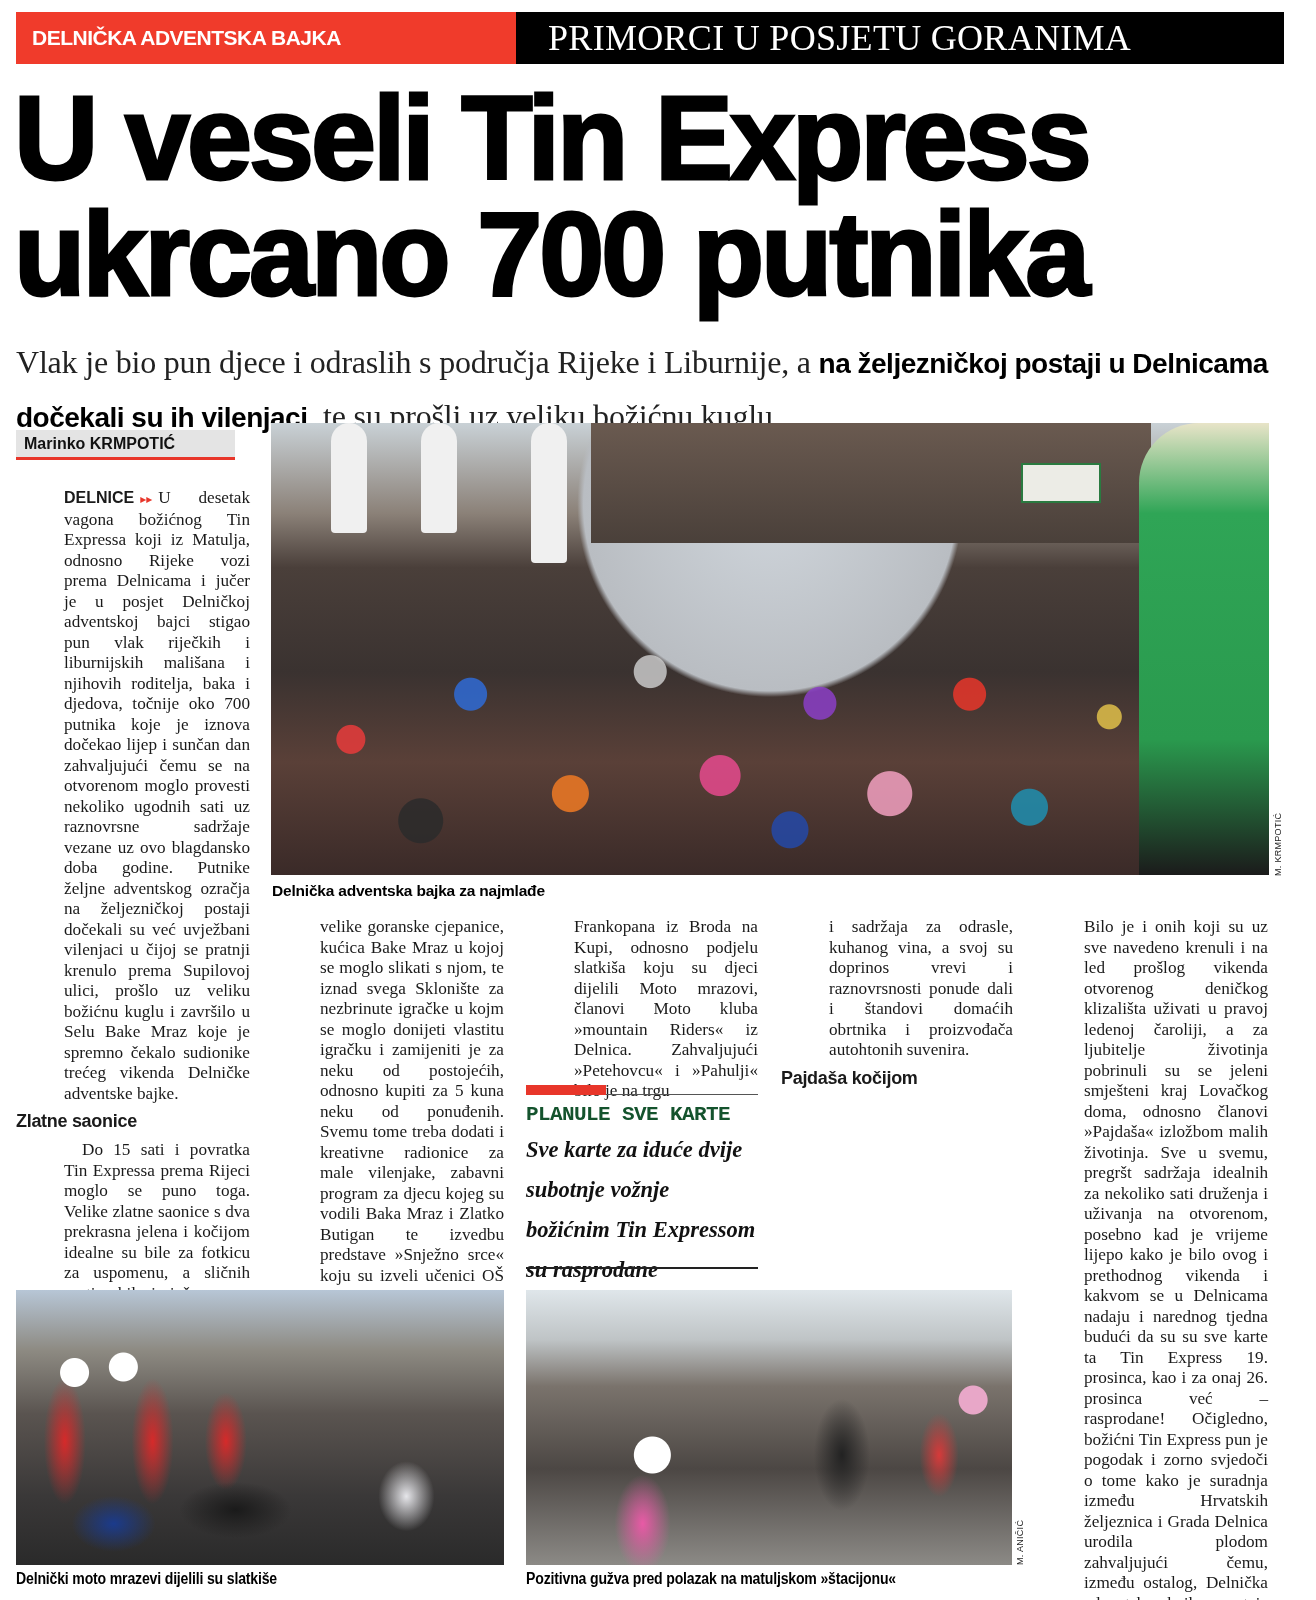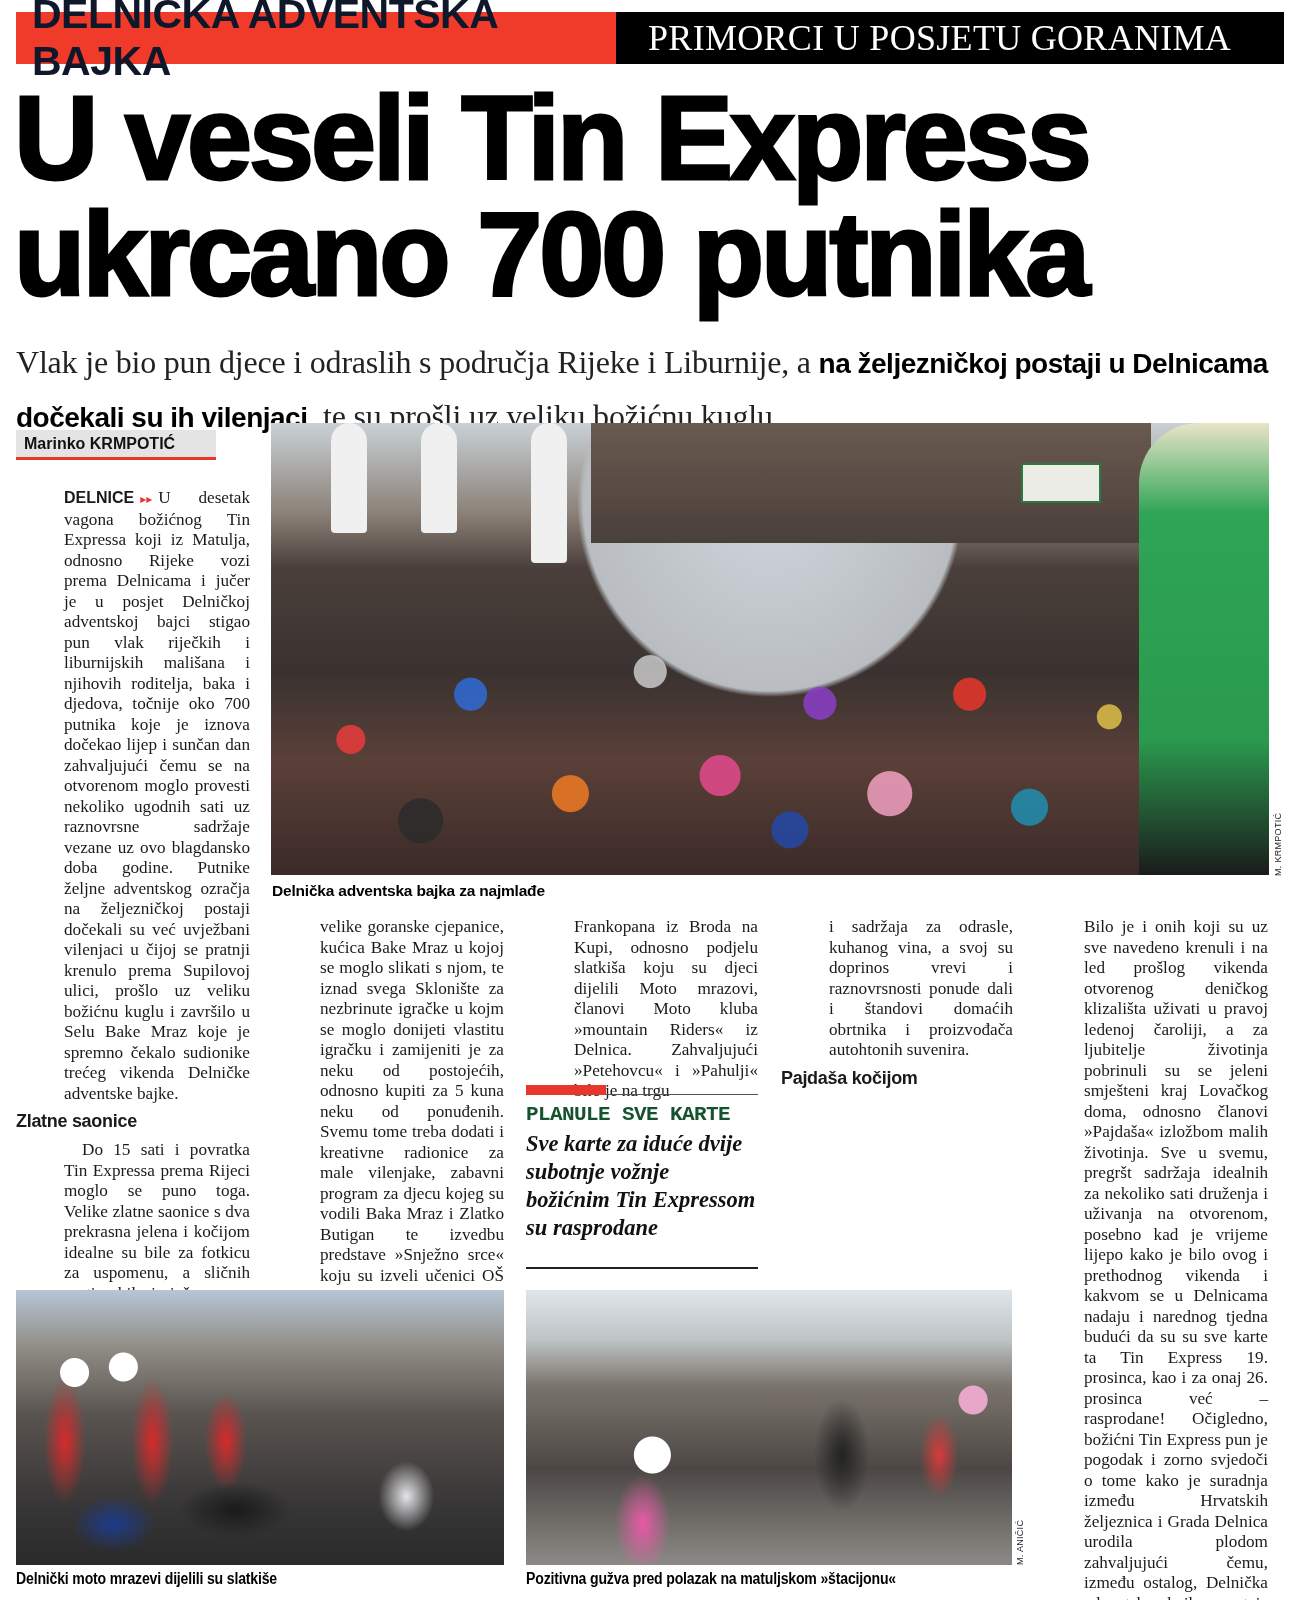--- a/index.html
+++ b/index.html
@@ -1,37 +1,37 @@
 <!DOCTYPE html>
 <html><head>
 <meta charset="utf-8">
 <style>
   * { box-sizing: border-box; margin: 0; padding: 0; }
   html, body { width: 1316px; height: 1600px; background: #ffffff; overflow: hidden; }
   body { position: relative; font-family: "DejaVu Serif", serif; color: #111; }
 
   
   .banner { position: absolute; left: 16px; top: 12px; width: 1268px; height: 52px; display: flex; }
-  .kicker-red { background: #f03b2b; color: #0f172a; height: 52px; width: 600px; display: flex; align-items: center; padding-left: 16px;
-    font-family: "Liberation Sans", sans-serif; font-weight: 700; font-size: 41px; letter-spacing: -0.5px; transform-origin: left; }
+  .kicker-red { background: #f03b2b; color: #ffffff; height: 52px; width: 500px; display: flex; align-items: center; padding-left: 16px;
+    font-family: "Liberation Sans", sans-serif; font-weight: 700; font-size: 21px; letter-spacing: -0.5px; transform-origin: left; }
   .kicker-black { background: #000; color: #fff; flex: 1; display: flex; align-items: center; padding-left: 32px;
     font-family: "Liberation Serif", serif; font-size: 36px; letter-spacing: 0.3px; }
 
   
   .headline { position: absolute; left: 14px; top: 80px; width: 1290px;
     font-family: "Liberation Sans", sans-serif; font-weight: 900; font-size: 118px; line-height: 116px; letter-spacing: -3px;
     color: #000; -webkit-text-stroke: 3px #000; transform: scaleX(0.99); transform-origin: left; }
   .headline div { white-space: nowrap; }
 
   
   .deck { position: absolute; left: 16px; top: 336px; width: 1270px; font-family: "Liberation Serif", serif; font-size: 32px; line-height: 52px; color: #222; letter-spacing: -0.2px; }
   .deck b { font-family: "Liberation Sans", sans-serif; font-weight: 900; font-size: 28px; color: #000; letter-spacing: -0.5px; }
 
   
-  .byline { position: absolute; left: 16px; top: 430px; width: 200px; height: 30px; background: #e4e4e4; border-bottom: 3px solid #e8362a;
+  .byline { position: absolute; left: 16px; top: 430px; width: 219px; height: 30px; background: #e4e4e4; border-bottom: 3px solid #e8362a;
     font-family: "Liberation Sans", sans-serif; font-weight: 700; font-size: 16px; padding: 5px 0 0 8px; }
   .byline span.last { text-transform: uppercase; }
 
   
   .col { position: absolute; font-family: "Liberation Serif", serif; font-size: 17.2px; line-height: 20.5px; text-align: justify; color: #1a1a1a; hyphens: manual; }
   .col p { text-indent: 0; margin-left: 48px; }
   .col p.ind { text-indent: 18px; }
   .dateline { font-family: "Liberation Sans", sans-serif; font-weight: 900; font-size: 16px; }
   .arrows { color: #e8362a; font-size: 12px; margin: 0 6px; }
   .subhead { font-family: "Liberation Sans", sans-serif; font-weight: 900; font-size: 18px; line-height: 22px; margin: 6px 0 8px; letter-spacing: -0.3px; text-align: left; }
@@ -86,21 +86,21 @@
       radial-gradient(ellipse 40px 80px at 65% 60%, #222 0%, transparent 70%),
       radial-gradient(ellipse 28px 60px at 85% 60%, #d63a3a 0%, transparent 70%),
       radial-gradient(circle at 92% 40%, #e8a7c8 0 14px, transparent 15px),
       linear-gradient(180deg, #dfe6ea 0%, #bfc4c6 18%, #7a736c 35%, #4c4744 65%, #8c8a86 100%); }
 
   
   .box { position: absolute; left: 526px; top: 1083px; width: 232px; }
   .box-rule { position: relative; height: 12px; border-bottom: 1px solid #555; }
   .box-rule .red { position: absolute; left: 0; bottom: -1px; width: 80px; height: 10px; background: #e8362a; }
   .box-title { font-family: Liberation Mono, monospace; font-weight: 900; font-size: 21px; color: #14532d; margin-top: 8px; letter-spacing: -0.6px; }
-  .box-text { font-family: "Liberation Serif", serif; font-style: italic; font-weight: 700; font-size: 22.5px; line-height: 28px; color: #111; margin-top: 4px; }
+  .box-text { font-family: "Liberation Serif", serif; font-style: italic; font-weight: 700; font-size: 22.5px; line-height: 40px; color: #111; margin-top: 4px; }
   .box-bottom { position: absolute; left: 526px; top: 1267px; width: 232px; height: 2px; background: #222; }
 </style>
 </head>
 <body>
 
 <div class="banner">
   <div class="kicker-red">DELNIČKA ADVENTSKA BAJKA</div>
   <div class="kicker-black">PRIMORCI U POSJETU GORANIMA</div>
 </div>
 

